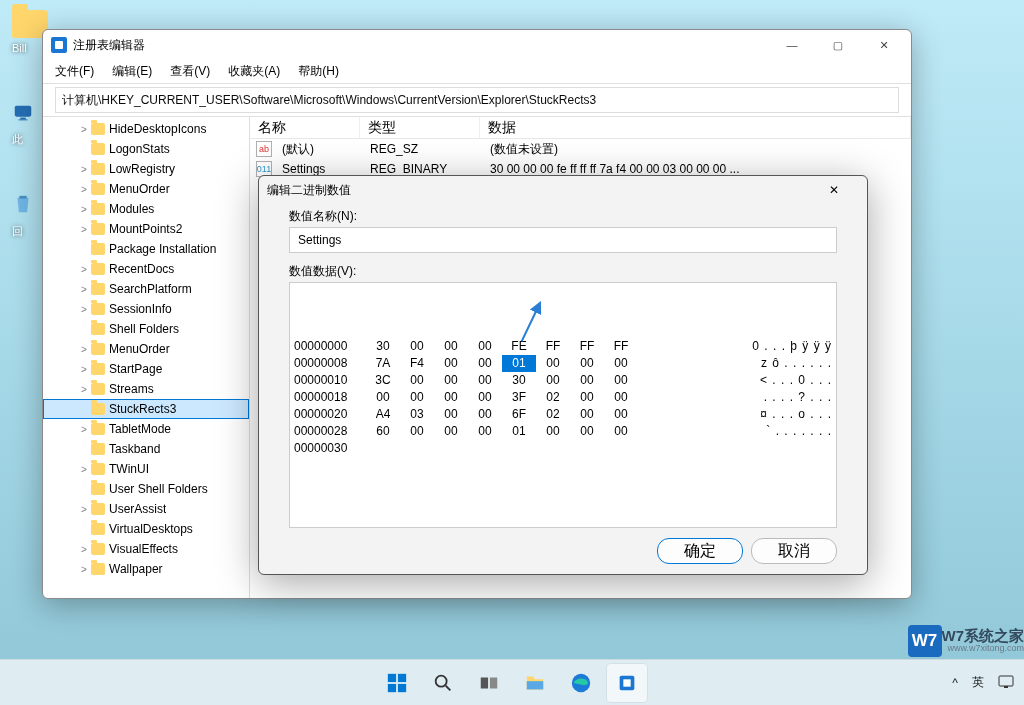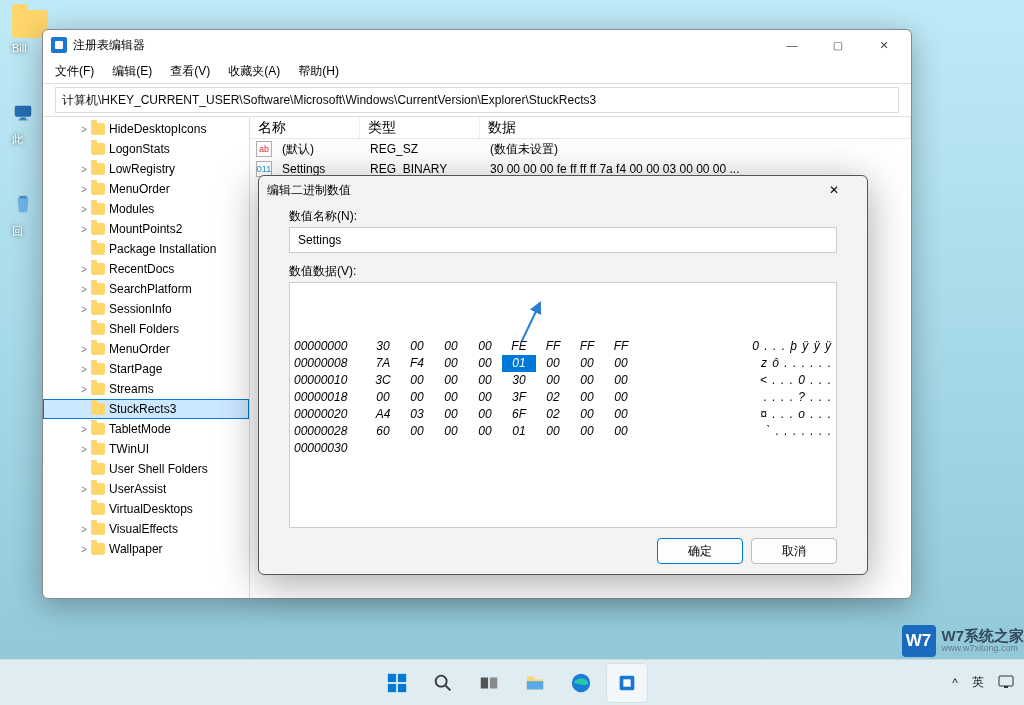--- a/index.html
+++ b/index.html
@@ -103,38 +103,37 @@
 .hexbox {
   flex: 1;
   background: #fff;
   border: 1px solid #ccc;
   font-family: Consolas, monospace;
   font-size: 12px;
   padding: 4px;
   position: relative;
   line-height: 17px;
   white-space: pre;
-  font-style: italic;
 }
 .hexrow { display: flex; }
 .hexrow .off { width: 72px; color: #000; }
 .hexrow .hexbytes { flex: 1; display: flex; }
 .hexrow .hb { width: 34px; text-align: center; }
 .hexrow .hb.sel { background: #0078d7; color: #fff; }
 .hexrow .ascii { width: 120px; letter-spacing: 1px; text-align: right; }
 .arrow {
   position: absolute;
   left: 220px;
   top: 10px;
   width: 40px;
   height: 50px;
   pointer-events: none;
 }
 .btnrow { display: flex; justify-content: flex-end; gap: 8px; margin-top: 10px; }
-.btnrow button { width: 86px; height: 26px; background: #fdfdfd; border: 1px solid #bbb; border-radius: 4px; font-size: 12px; }
+.btnrow button { width: 86px; height: 26px; background: #fdfdfd; border: 1px solid #bbb; border-radius: 12px; font-size: 16px; }
 .btnrow button.primary { border: 1px solid #0078d7; }
 
 
 .taskbar {
   position: absolute;
   left: 0; right: 0; bottom: 0;
   height: 46px;
   background: rgba(240,244,248,.82);
   border-top: 1px solid rgba(0,0,0,.08);
   backdrop-filter: blur(10px);
@@ -147,23 +146,23 @@
 .taskbar .tb.active { background: rgba(255,255,255,.6); box-shadow: 0 0 0 1px rgba(0,0,0,.05); }
 .taskbar .tray { position: absolute; right: 10px; display: flex; align-items: center; gap: 14px; font-size: 12px; color: #222; }
 
 
 .watermark {
   position: absolute;
   right: 0;
   bottom: 48px;
   display: flex;
   align-items: center;
-  gap: 6px;
   color: #344a5e;
   font-size: 15px;
+  text-align: right;
 }
 .watermark .wbox { width: 34px; height: 32px; background: #1a6abf; border-radius: 4px; display: flex; align-items: center; justify-content: center; color: #fff; font-size: 17px; font-weight: bold; }
 .watermark .wt { display: flex; flex-direction: column; line-height: 1.1; }
 .watermark .wt .sm { font-size: 9px; color: #6a7a8a; }
 
 svg.icon { width: 22px; height: 22px; }
 </style>
 </head>
 <body>
 
@@ -276,20 +275,24 @@
           <span class="label">Streams</span>
         </div>
         <div class="tree-item sel">
           <span class="fico"></span>
           <span class="label">StuckRects3</span>
         </div>
         <div class="tree-item hasexp">
           <span class="exp">&gt;</span>
           <span class="fico"></span>
           <span class="label">TabletMode</span>
+        </div>
+        <div class="tree-item">
+          <span class="fico"></span>
+          <span class="label">Taskband</span>
         </div>
         <div class="tree-item hasexp">
           <span class="exp">&gt;</span>
           <span class="fico"></span>
           <span class="label">TWinUI</span>
         </div>
         <div class="tree-item">
           <span class="fico"></span>
           <span class="label">User Shell Folders</span>
         </div>

